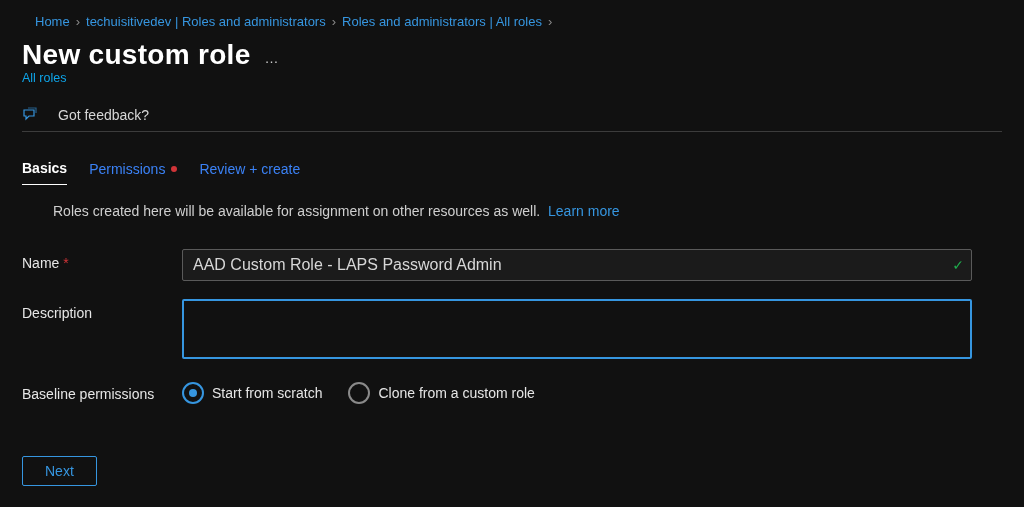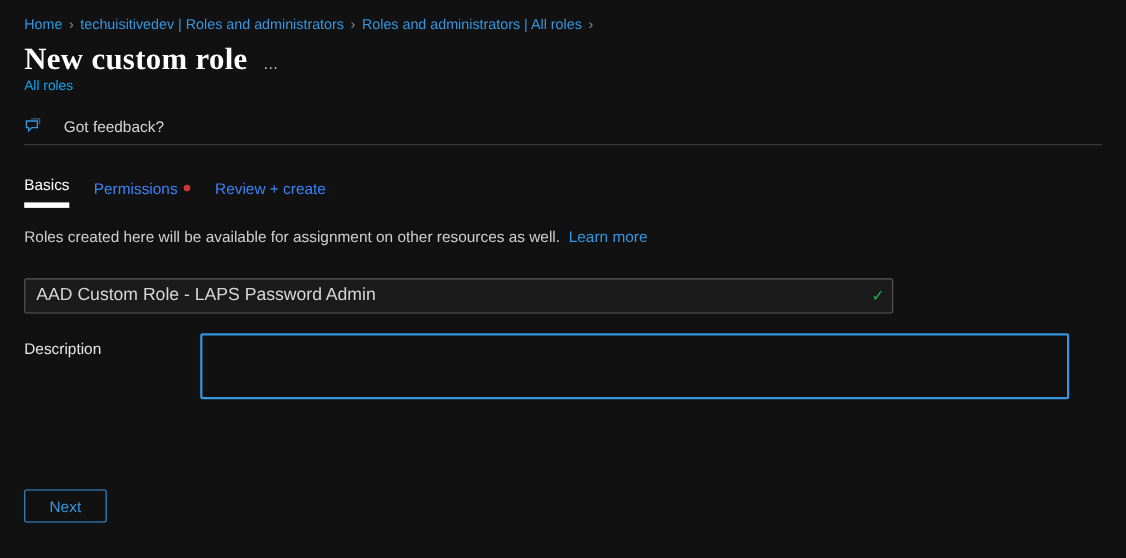--- a/index.html
+++ b/index.html
@@ -12,21 +12,21 @@
     width: 1024px;
     height: 507px;
     overflow: hidden;
   }
 
   
   .breadcrumb {
     display: flex;
     align-items: center;
     gap: 6px;
-    padding: 14px 22px 6px 22px;
+    padding: 14px 22px 6px 35px;
     font-size: 13px;
   }
   .breadcrumb a {
     color: #3696e0;
     text-decoration: none;
     cursor: pointer;
   }
   .breadcrumb .sep {
     color: #8a8a8a;
     font-size: 13px;
@@ -38,21 +38,20 @@
     align-items: center;
     gap: 14px;
     padding: 0 22px;
     margin-top: 4px;
   }
   .title {
     font-size: 28px;
     font-weight: 600;
     color: #ffffff;
     letter-spacing: .3px;
-    font-family: Liberation Serif, serif;
   }
   .more {
     color: #cccccc;
     letter-spacing: 2px;
     cursor: pointer;
     margin-top: 6px;
   }
   .subtitle {
     padding: 0 22px 8px 22px;
     color: #0ea5e9;
@@ -84,35 +83,36 @@
   .tab {
     padding-bottom: 8px;
     cursor: pointer;
     color: #3b82f6;
     display: flex;
     align-items: center;
     gap: 6px;
   }
   .tab.active {
     color: #ffffff;
-    font-weight: 400;
-    border-bottom: 5px solid #ffffff;
+    font-weight: 700;
+    border-bottom: 1px solid #ffffff;
   }
   .tab .dot {
     width: 6px;
     height: 6px;
     border-radius: 50%;
     background: #d13438;
     display: inline-block;
   }
 
   
   .info {
     padding: 18px 22px 4px 22px;
     color: #cfcfcf;
+    margin-left: 31px;
   }
   .info a {
     color: #3696e0;
     text-decoration: none;
     margin-left: 4px;
     cursor: pointer;
   }
 
   
   .form {
@@ -207,21 +207,21 @@
     width: 8px;
     height: 8px;
     background: #3696e0;
     border-radius: 50%;
   }
 
   
   .footer {
     position: absolute;
     left: 22px;
-    bottom: 32px;
+    bottom: 21px;
   }
   .btn {
     background: transparent;
     border: 1px solid #3696e0;
     color: #3696e0;
     padding: 6px 22px;
     font-size: 14px;
     cursor: pointer;
     border-radius: 2px;
     font-family: inherit;
@@ -269,33 +269,53 @@
 </div>
 
 <div class="info">
   <span>Roles created here will be available for assignment on other resources as well.</span>
   <a>Learn more</a>
 </div>
 
 <div class="form">
 
   <div class="field-row">
+    <div class="field-label">
+      <span>Name</span><span class="req">*</span>
+    </div>
     <div class="field-control">
       <input type="text" class="valid" value="AAD Custom Role - LAPS Password Admin" style="">
       <span class="check">✓</span>
     </div>
   </div>
 
   <div class="field-row">
     <div class="field-label">
       <span>Description</span>
     </div>
     <div class="field-control">
       <textarea style=""></textarea>
     </div>
   </div>
 
+  <div class="field-row" style="margin-top:12px;">
+    <div class="field-label">
+      <span>Baseline permissions</span>
+    </div>
+    <div class="field-control">
+      <div class="radio-group">
+        <label class="radio-opt">
+          <span class="radio-circle selected"></span>
+          <span>Start from scratch</span>
+        </label>
+        <label class="radio-opt">
+          <span class="radio-circle"></span>
+          <span>Clone from a custom role</span>
+        </label>
+      </div>
+    </div>
+  </div>
 
 </div>
 
 <div class="footer">
   <button class="btn">Next</button>
 </div>
 
 </body></html>

